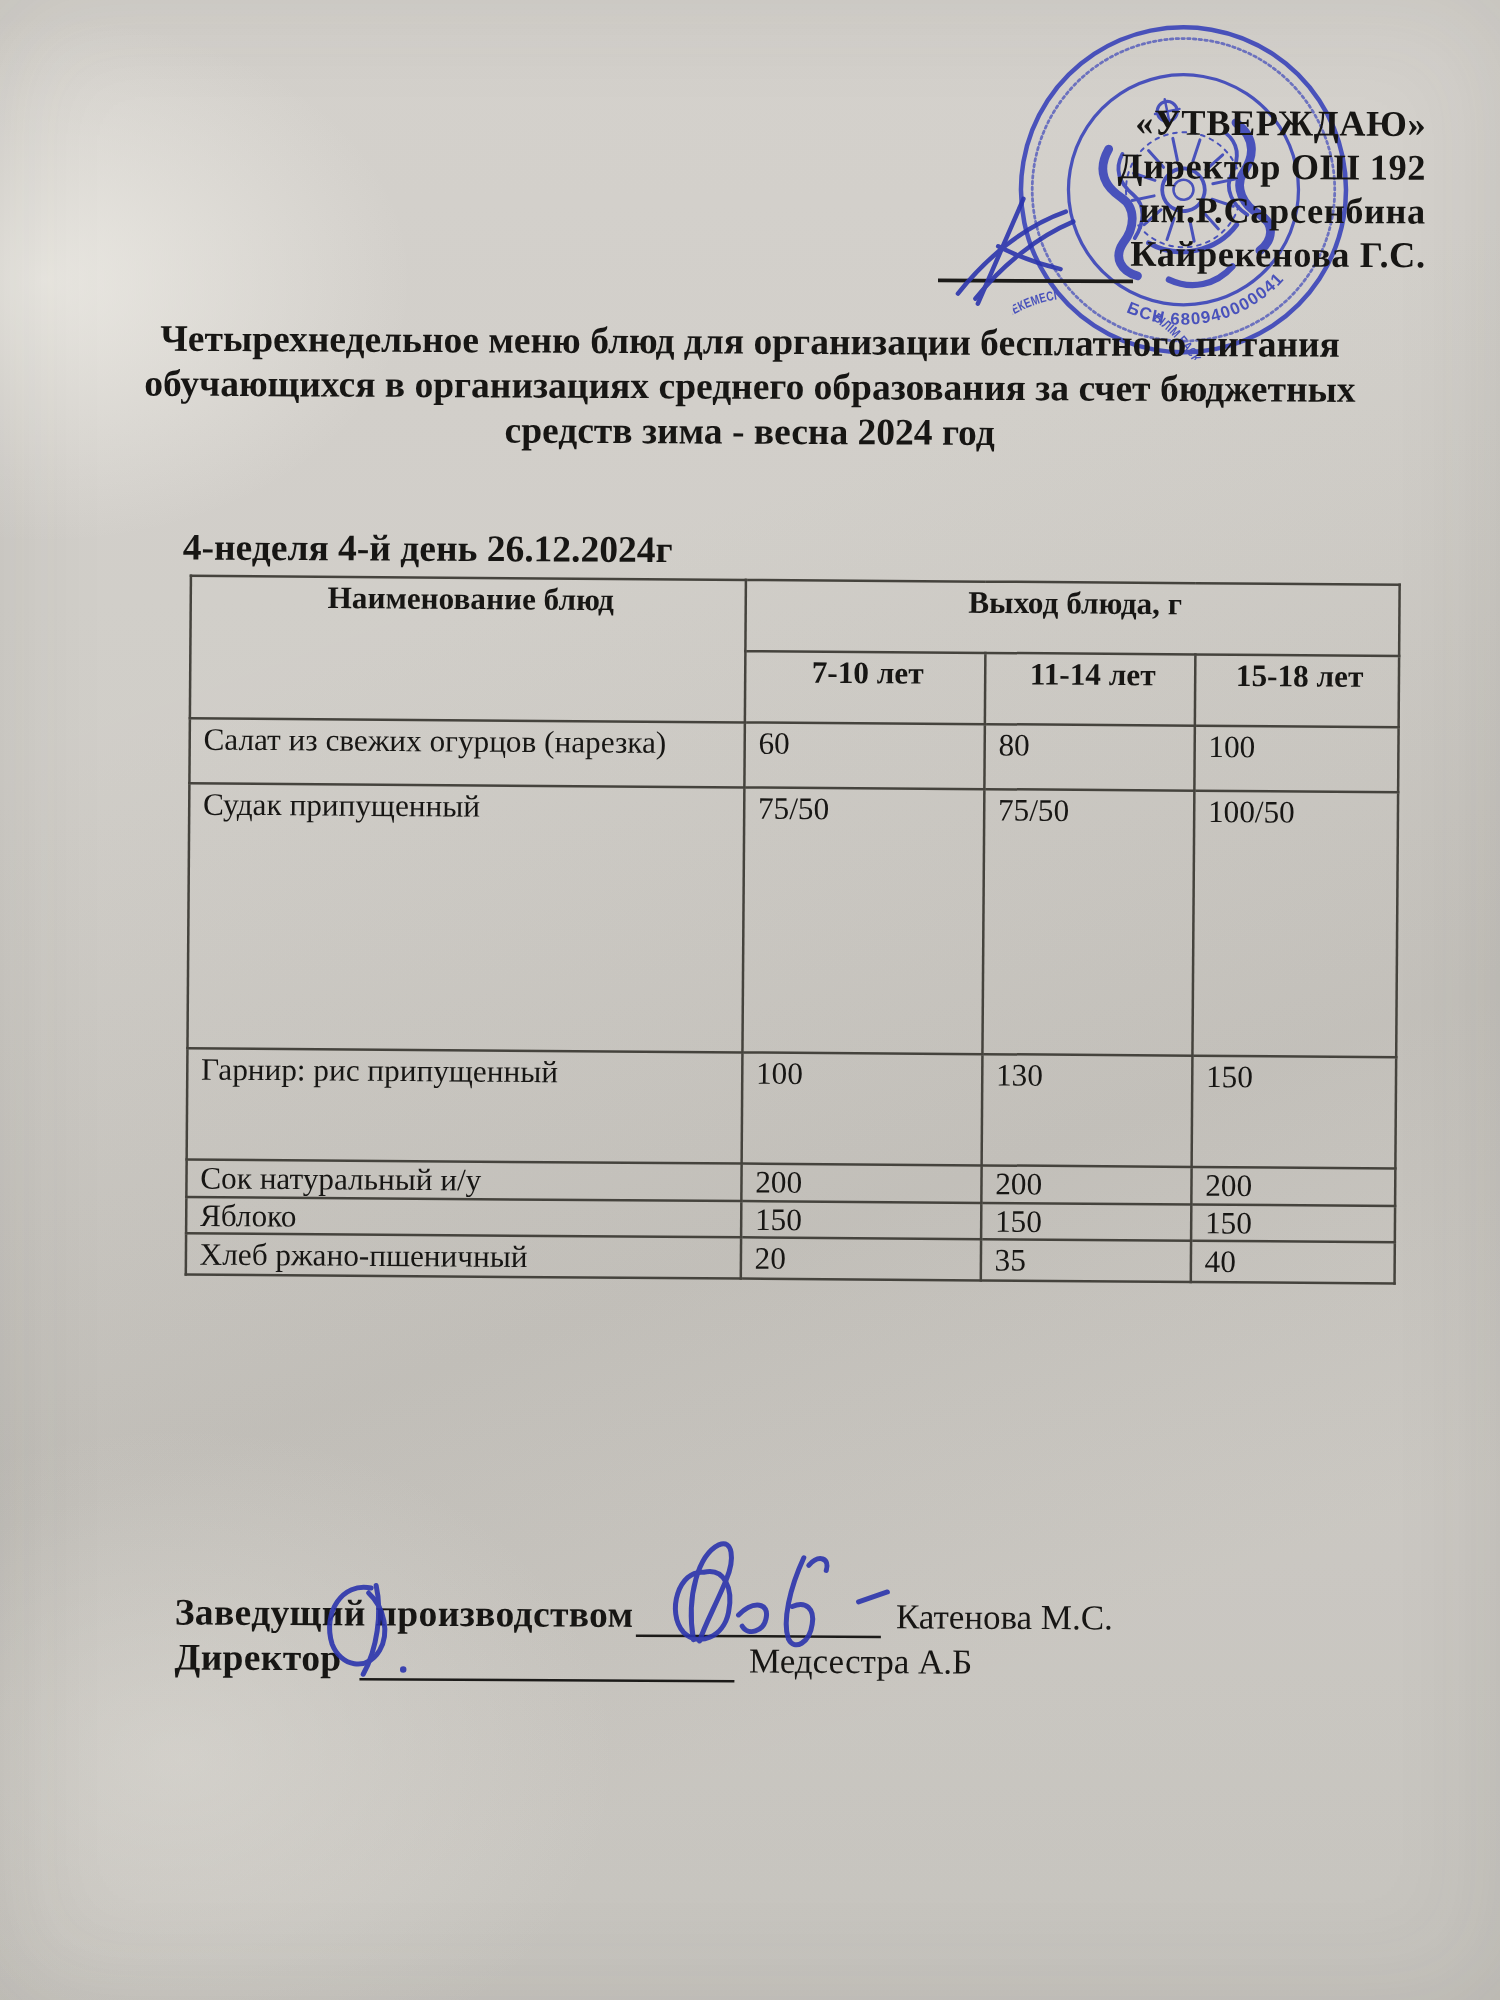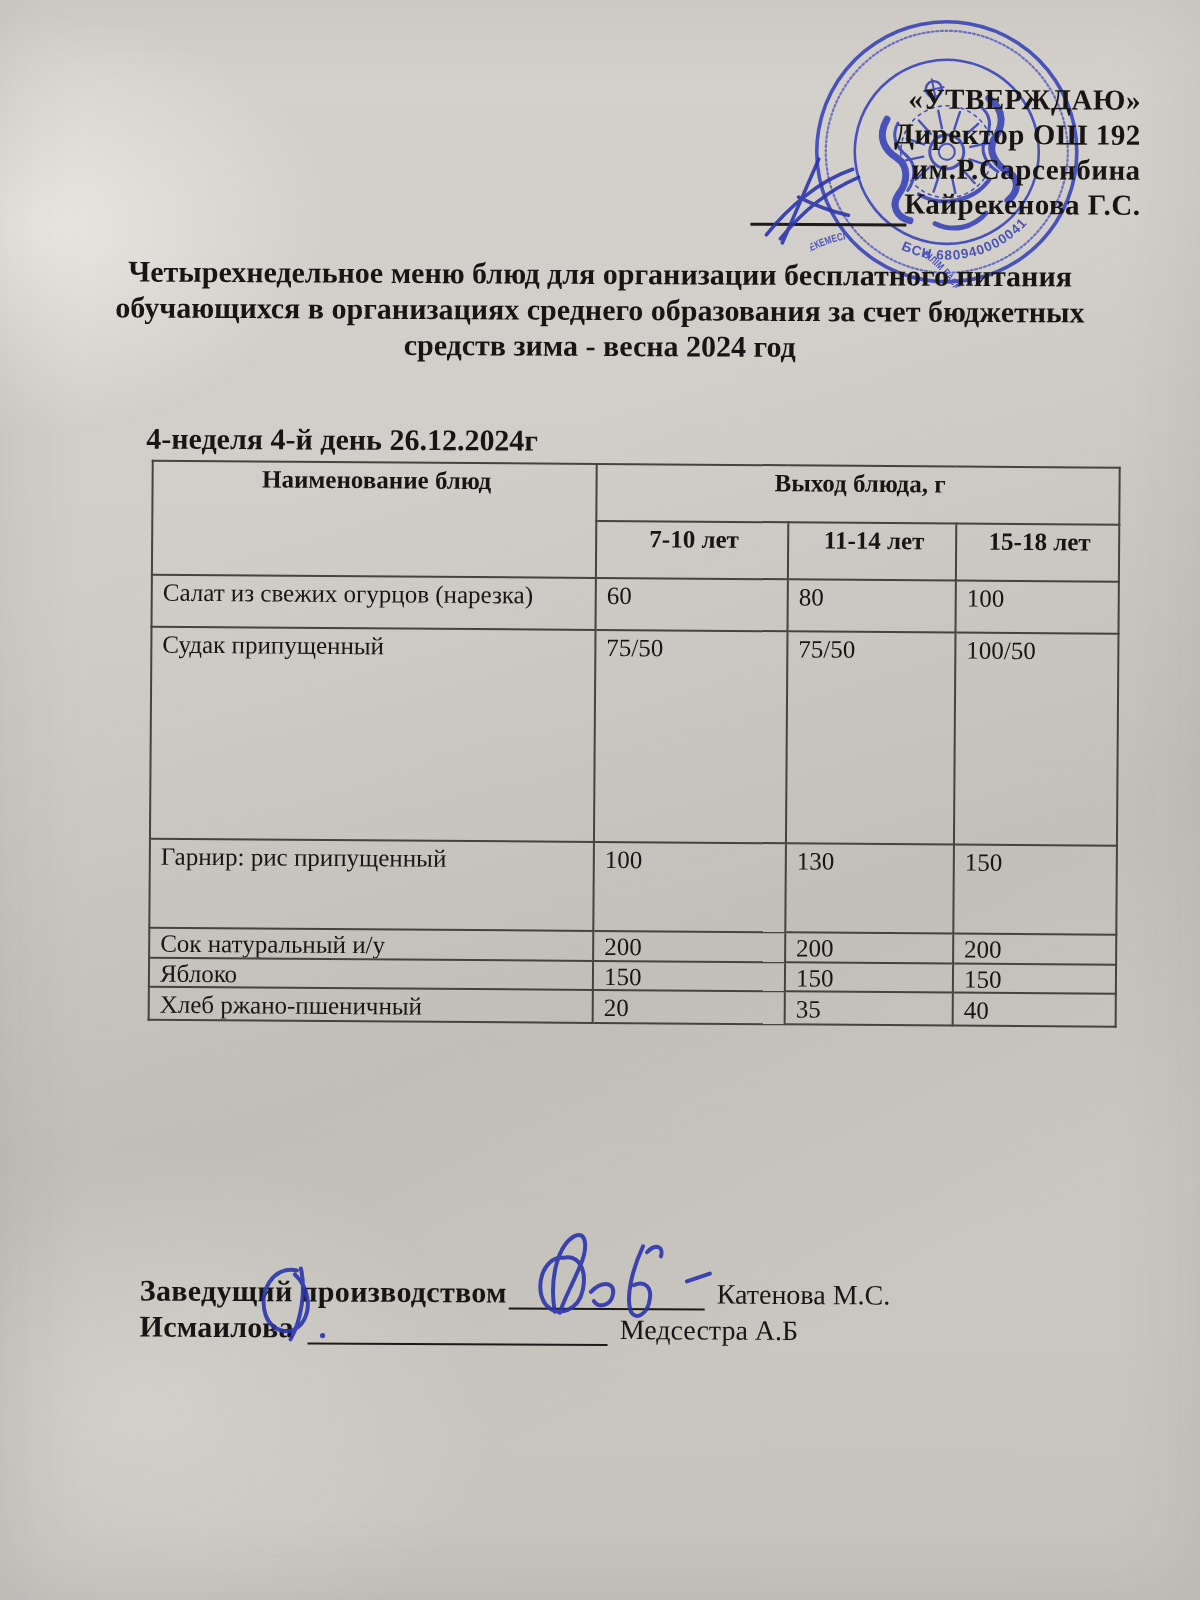--- a/index.html
+++ b/index.html
@@ -194,21 +194,21 @@
       </table>
     </div>
 
     <div class="signblock">
       <div class="sigrow">
         <span class="siglabel">Заведущий производством</span>
         <span class="sigrule rule1"></span>
         <span class="signame">Катенова М.С.</span>
       </div>
       <div class="sigrow">
-        <span class="siglabel">Исмаилова</span>
+        <span class="siglabel">Директор</span>
         <span class="sigrule rule2"></span>
         <span class="signame">Медсестра А.Б</span>
       </div>
     </div>
 
     <svg class="overlay" viewBox="0 0 1200 1600" xmlns="http://www.w3.org/2000/svg">
       <g stroke="#2c35ad" fill="none" stroke-linecap="round" stroke-width="3.6" opacity="0.9">
 
         <g>
           <path d="M 766 234 C 788 206 818 180 852 168"></path>

